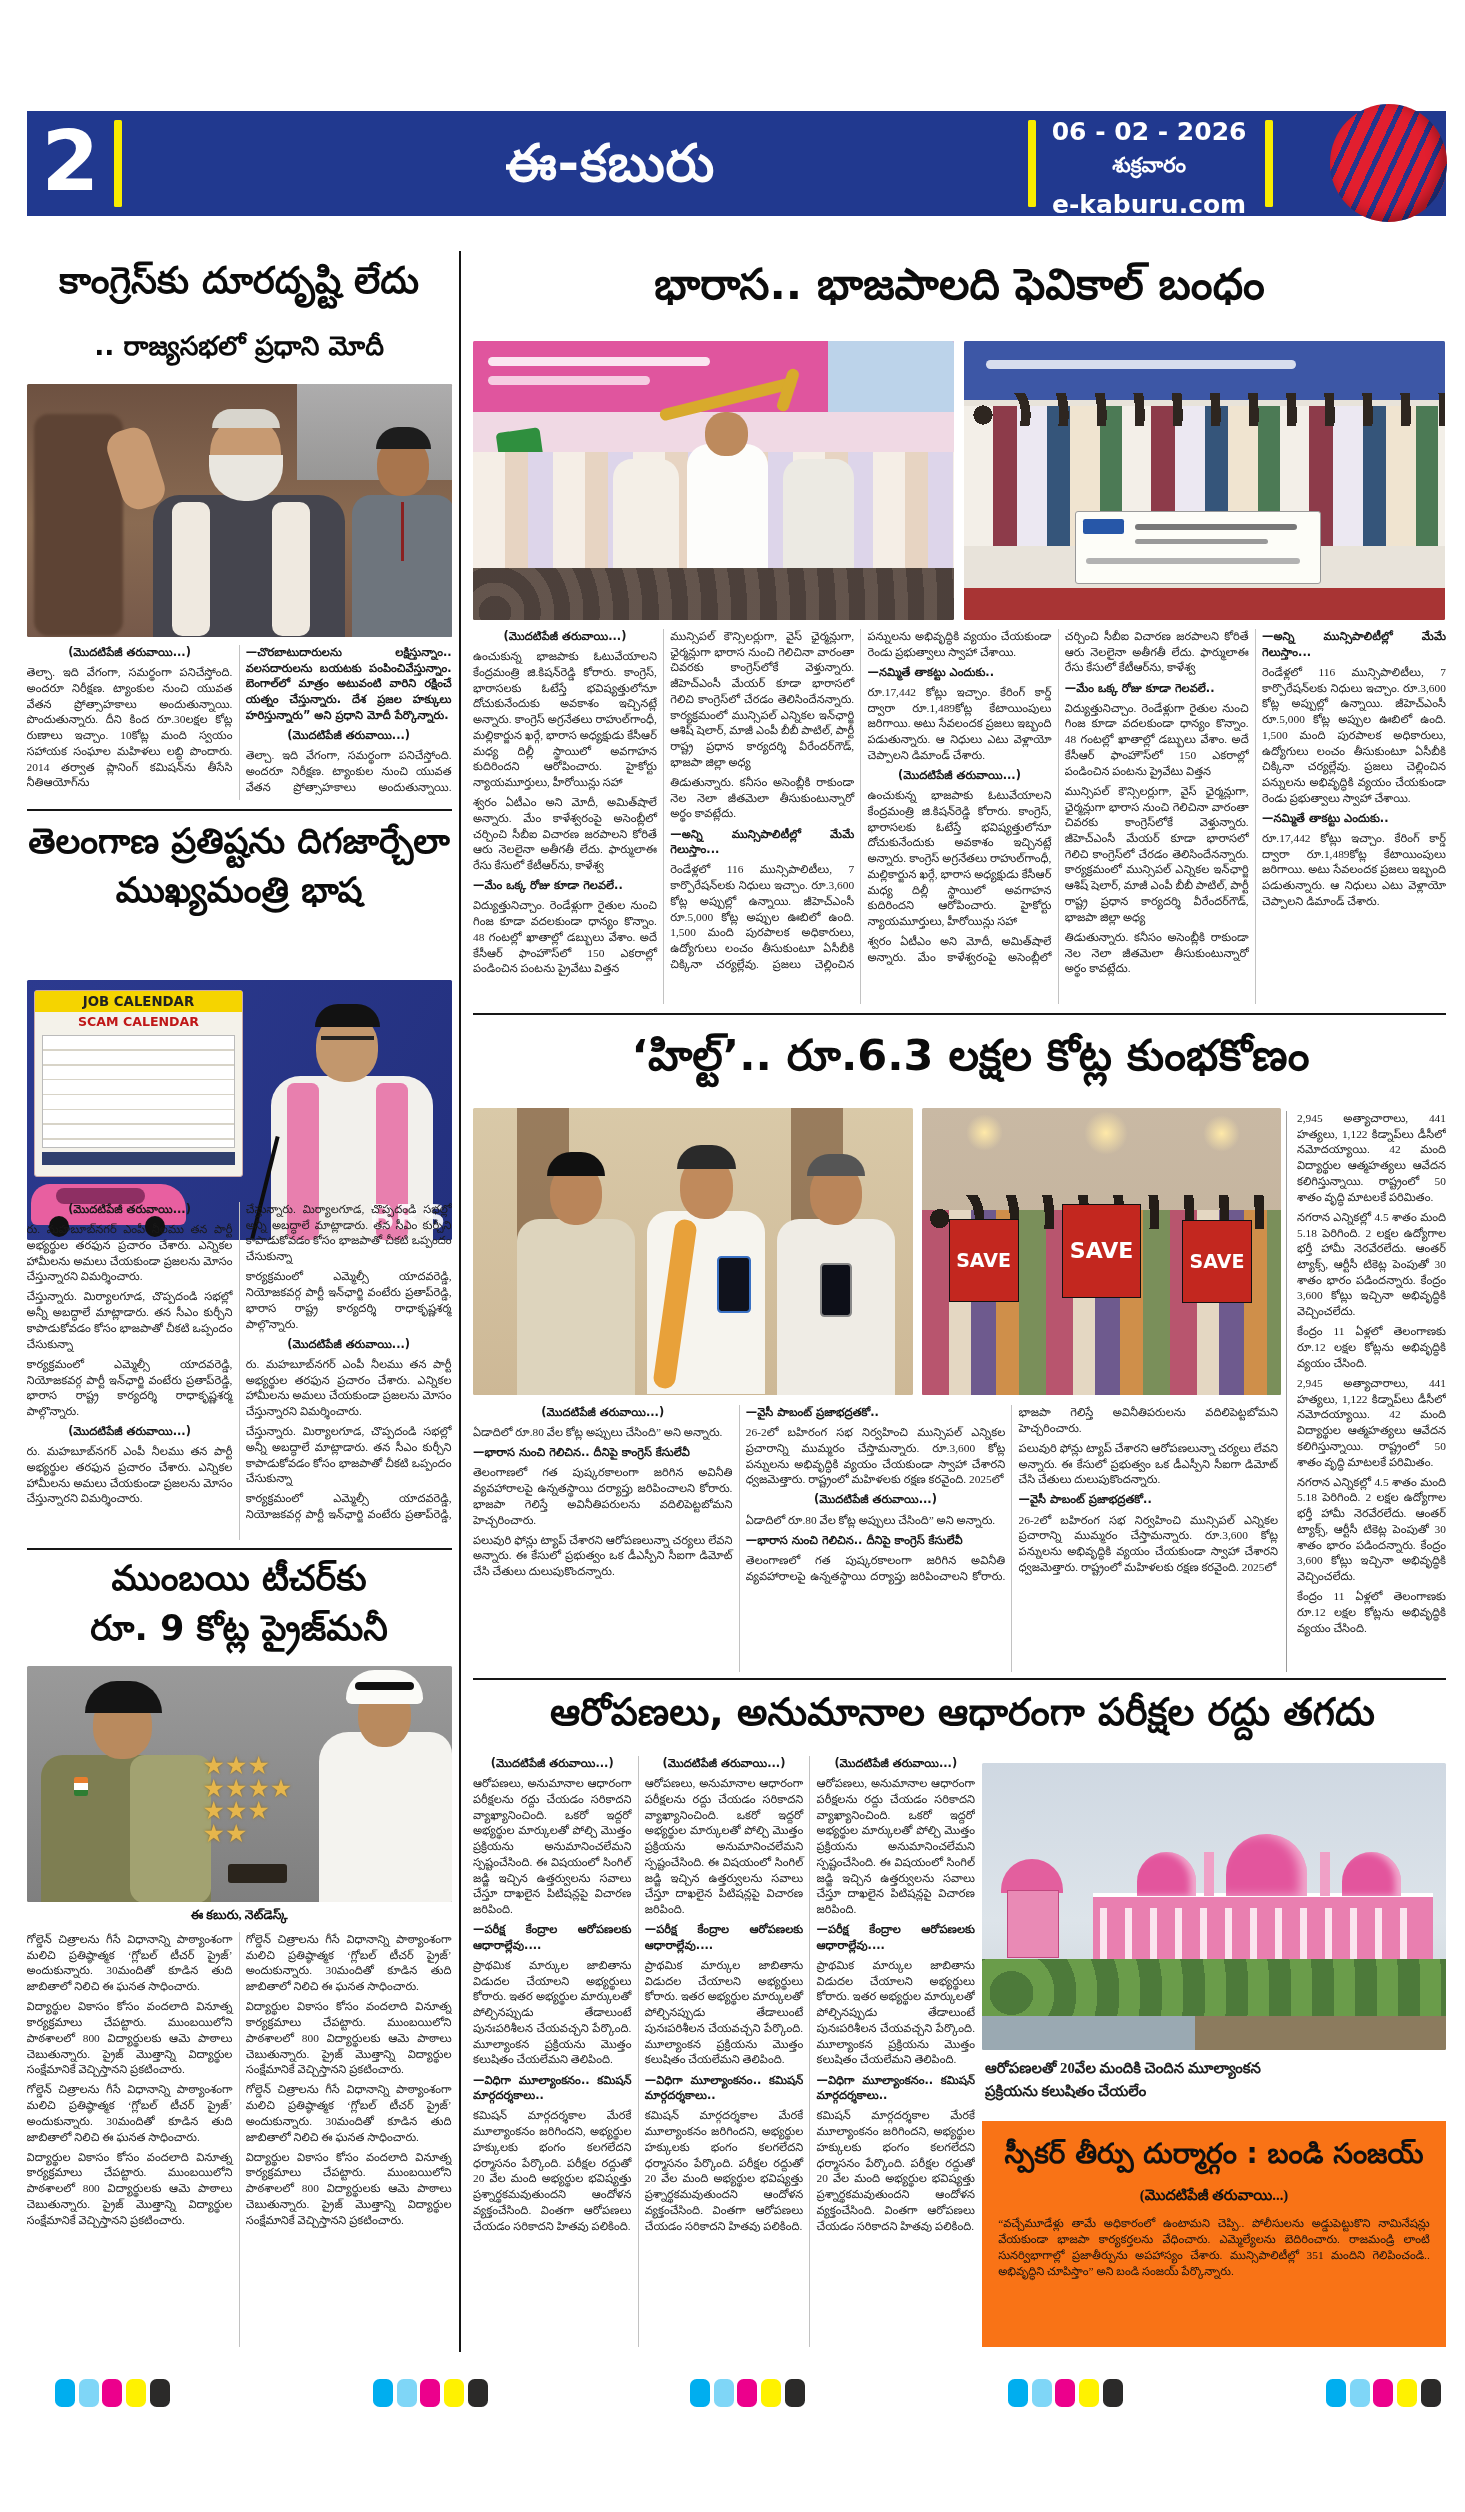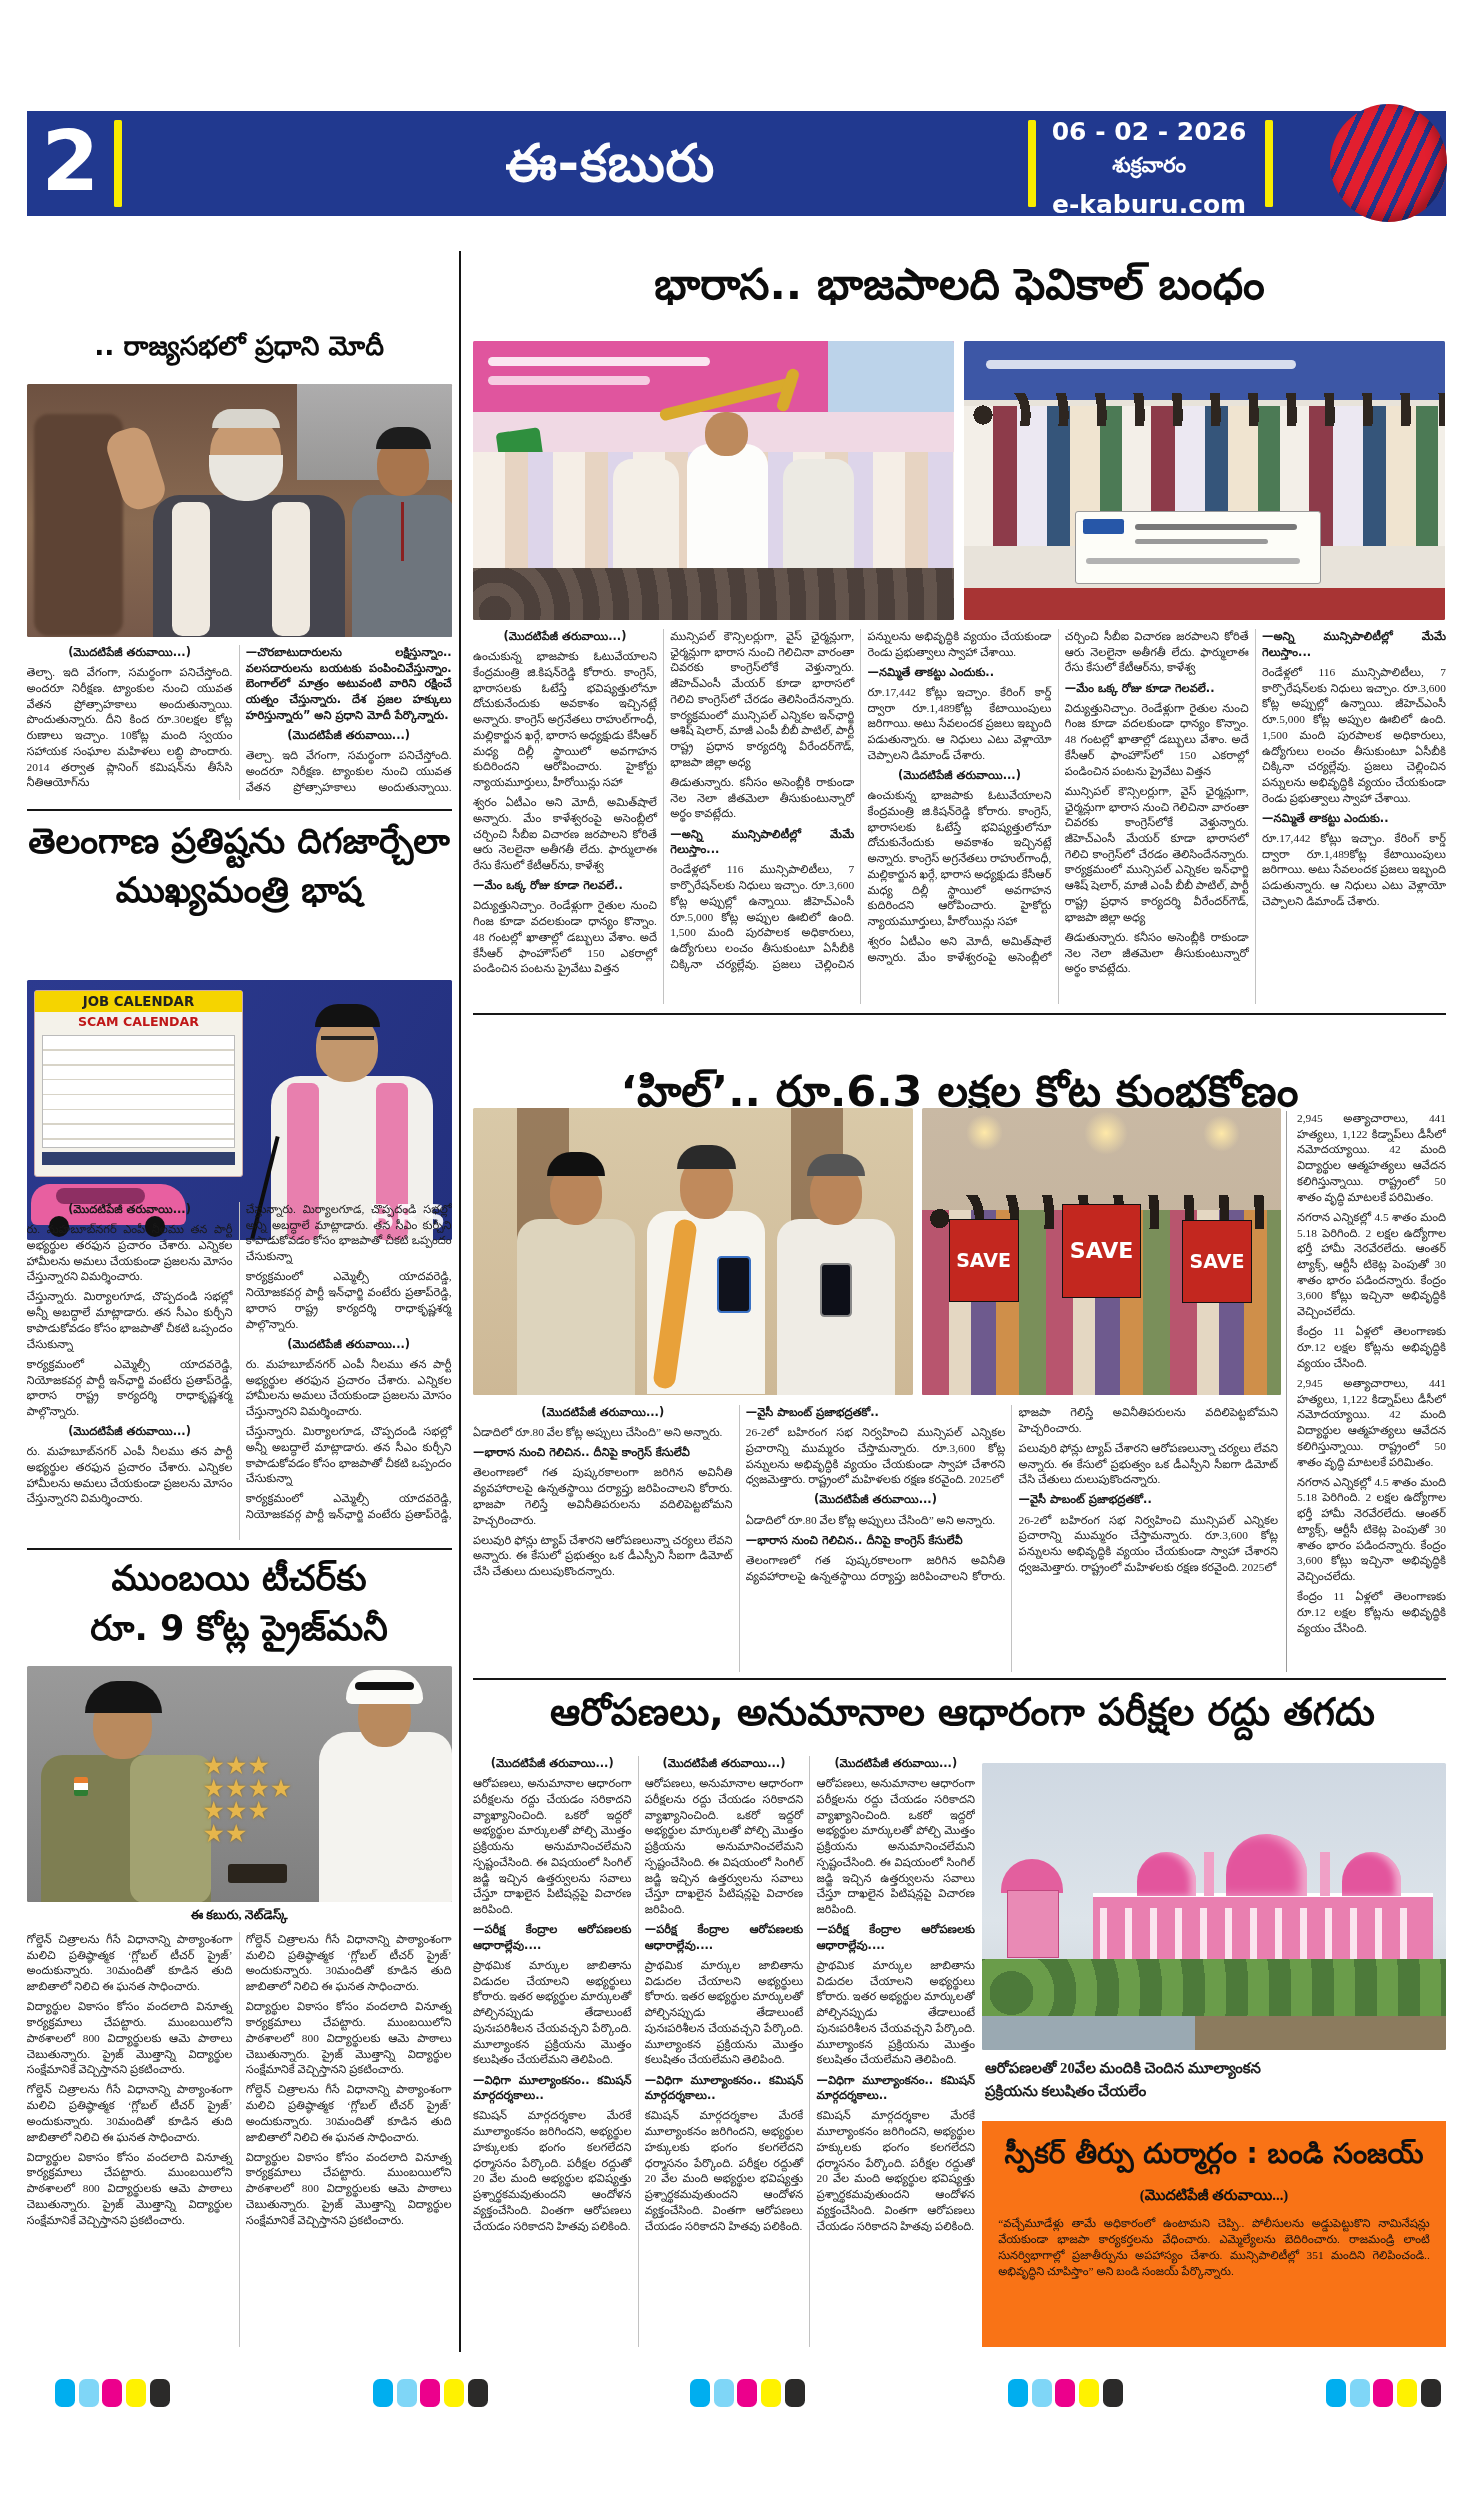--- a/index.html
+++ b/index.html
@@ -69,20 +69,21 @@
     <div class="abs logo" style="left:1303px;top:-6.6px;width:117px;height:118px;"></div>
   </div>
 
   <div class="abs vrule" style="left:459px;top:251px;height:2101px;"></div>
   <div class="abs hrule" style="left:26.6px;top:809px;width:425px;"></div>
   <div class="abs hrule" style="left:26.6px;top:1548px;width:425px;"></div>
   <div class="abs hrule" style="left:473px;top:1013px;width:973px;"></div>
   <div class="abs hrule" style="left:473px;top:1678px;width:973px;"></div>
   <div class="abs vrule-light" style="left:1286px;top:1111px;height:561px;"></div>
 
+  <div class="abs head h-art1" style="left:26.6px;top:260px;width:425px;">కాంగ్రెస్‌కు దూరదృష్టి లేదు</div>
   <div class="abs head h-sub1" style="left:26.6px;top:331px;width:425px;">.. రాజ్యసభలో ప్రధాని మోదీ</div>
 
   <div class="photo" style="left:26.6px;top:384px;width:425px;height:253px;background:linear-gradient(180deg,#6d5141 0%,#8a6b52 55%,#76594a 100%);">
     <div class="ph" style="right:0;top:0;width:155px;height:96px;background:linear-gradient(180deg,#c3cbd1,#9fa8ae);opacity:.75;"></div>
     <div class="ph" style="left:7.4px;top:29.5px;width:89px;height:222px;background:#5d4334;border-radius:14.8px;filter:blur(1.5px);"></div>
 
     <div class="ph" style="left:87px;top:44px;width:44px;height:81px;background:#c89a72;border-radius:17.7px;transform:rotate(-18deg);"></div>
     <div class="ph" style="left:126px;top:111px;width:192px;height:148px;background:#45454e;border-radius:26.6px 26.6px 0 0;"></div>
     <div class="ph" style="left:145px;top:118px;width:38px;height:134px;background:#efe9e0;border-radius:10.3px;"></div>
     <div class="ph" style="left:245px;top:118px;width:38px;height:134px;background:#efe9e0;border-radius:10.3px;"></div>
@@ -233,21 +234,21 @@
       <p class="subhead">—మేం ఒక్క రోజు కూడా గెలవలే..</p>
       <p>విద్యుత్తునిచ్చాం. రెండేళ్లుగా రైతుల నుంచి గింజ కూడా వదలకుండా ధాన్యం కొన్నాం. 48 గంటల్లో ఖాతాల్లో డబ్బులు వేశాం. అదే కేసీఆర్ ఫాంహౌస్‌లో 150 ఎకరాల్లో పండించిన పంటను ప్రైవేటు విత్తన</p>
       <p>మున్సిపల్ కౌన్సిలర్లుగా, వైస్ ఛైర్మన్లుగా, ఛైర్మన్లుగా భారాస నుంచి గెలిచినా వారంతా చివరకు కాంగ్రెస్‌లోకే వెళ్తున్నారు. జీహెచ్ఎంసీ మేయర్ కూడా భారాసలో గెలిచి కాంగ్రెస్‌లో చేరడం తెలిసిందేనన్నారు. కార్యక్రమంలో మున్సిపల్ ఎన్నికల ఇన్‌ఛార్జి ఆశిష్ షెలార్, మాజీ ఎంపీ బీబీ పాటిల్, పార్టీ రాష్ట్ర ప్రధాన కార్యదర్శి వీరేందర్‌గౌడ్, భాజపా జిల్లా అధ్య</p>
       <p>తిడుతున్నారు. కనీసం అసెంబ్లీకి రాకుండా నెల నెలా జీతమెలా తీసుకుంటున్నారో అర్థం కావట్లేదు.</p>
       <p class="subhead">—అన్ని మున్సిపాలిటీల్లో మేమే గెలుస్తాం...</p>
       <p>రెండేళ్లలో 116 మున్సిపాలిటీలు, 7 కార్పొరేషన్‌లకు నిధులు ఇచ్చాం. రూ.3,600 కోట్ల అప్పుల్లో ఉన్నాయి. జీహెచ్ఎంసీ రూ.5,000 కోట్ల అప్పుల ఊబిలో ఉంది. 1,500 మంది పురపాలక అధికారులు, ఉద్యోగులు లంచం తీసుకుంటూ ఏసీబీకి చిక్కినా చర్యల్లేవు. ప్రజలు చెల్లించిన పన్నులను అభివృద్ధికి వ్యయం చేయకుండా రెండు ప్రభుత్వాలు స్వాహా చేశాయి.</p>
       <p class="subhead">—నమ్మితే తాకట్టు ఎందుకు..</p>
       <p>రూ.17,442 కోట్లు ఇచ్చాం. కేరింగ్ కార్డ్ ద్వారా రూ.1,489కోట్ల కేటాయింపులు జరిగాయి. అటు సేవలందక ప్రజలు ఇబ్బంది పడుతున్నారు. ఆ నిధులు ఎటు వెళ్లాయో చెప్పాలని డిమాండ్ చేశారు.</p>
     </div>
 
-  <div class="abs head h-art5" style="left:473px;top:1031px;width:973px;margin-top:36px;">‘హిల్ట్’.. రూ.6.3 లక్షల కోట్ల కుంభకోణం</div>
+  <div class="abs head h-art5" style="left:484px;top:1031px;width:973px;">‘హిల్ట్’.. రూ.6.3 లక్షల కోట్ల కుంభకోణం</div>
 
   <div class="photo" style="left:473px;top:1108px;width:440px;height:287px;background:linear-gradient(180deg,#d9c9a8,#cdb896);">
     <div class="ph" style="left:44px;top:0;width:52px;height:100%;background:#6e4a2c;opacity:.6;"></div>
     <div class="ph" style="left:318px;top:0;width:52px;height:100%;background:#6e4a2c;opacity:.6;"></div>
 
     <div class="ph" style="left:44px;top:111px;width:118px;height:176px;background:#ddd4bd;border-radius:22px 22px 0 0;"></div>
     <div class="ph" style="left:77px;top:56px;width:52px;height:61px;background:#b9855a;border-radius:46%;"></div>
     <div class="ph" style="left:74px;top:44px;width:58px;height:23.6px;background:#101010;border-radius:29.5px 29.5px 0 0;"></div>
 
     <div class="ph" style="left:174px;top:103px;width:118px;height:183px;background:#f6f4ee;border-radius:22px 22px 0 0;"></div>

